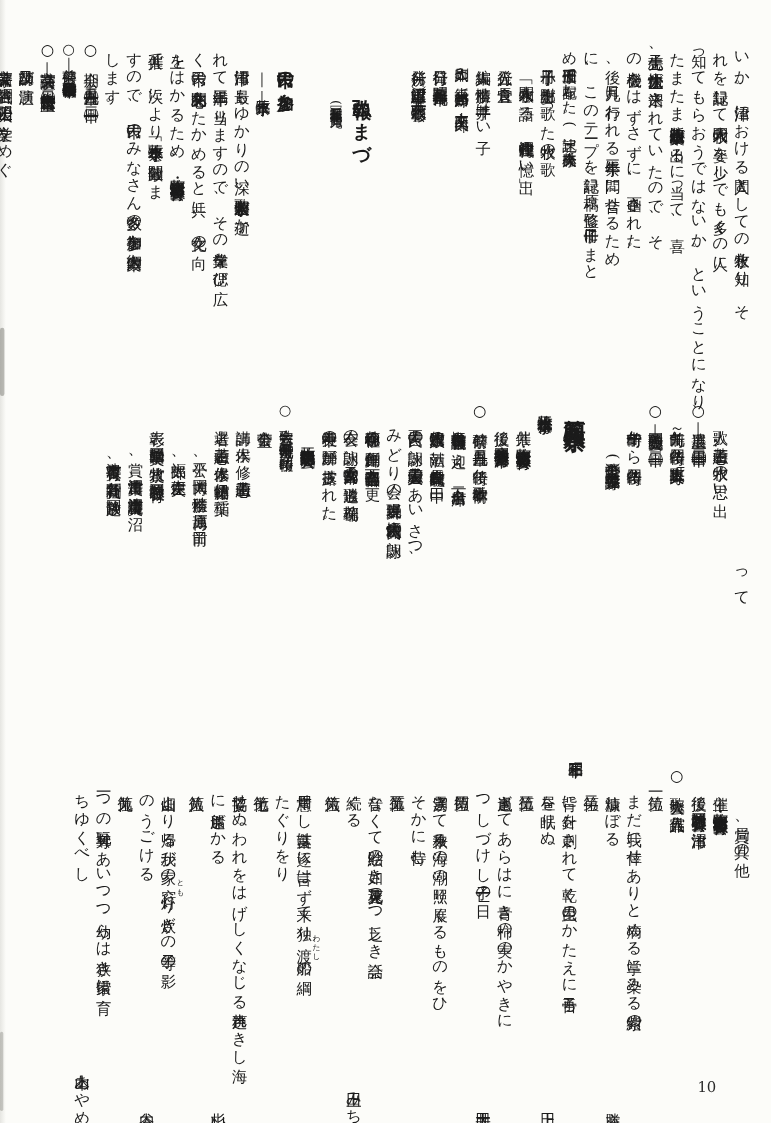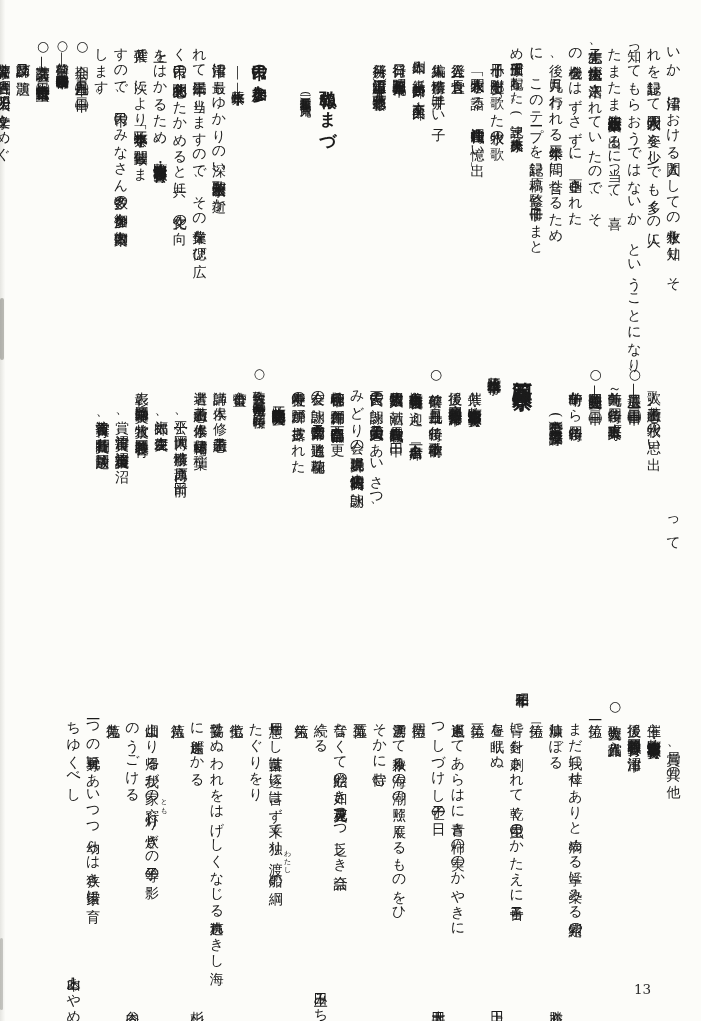--- a/index.html
+++ b/index.html
@@ -220,14 +220,14 @@
 
       <div class="col">　第九位</div>
       <div class="col">　一つの玩具奪いあいつつ幼らは狭き借家に育</div>
       <div class="col justify">
         <span>　ちゆくべし</span>
         <span class="author">山本あやめ</span>
       </div>
     </div>
   </section>
 
-  <div class="pageno">13</div>
+  <div class="pageno">10</div>
 </div>
 
 </body></html>

